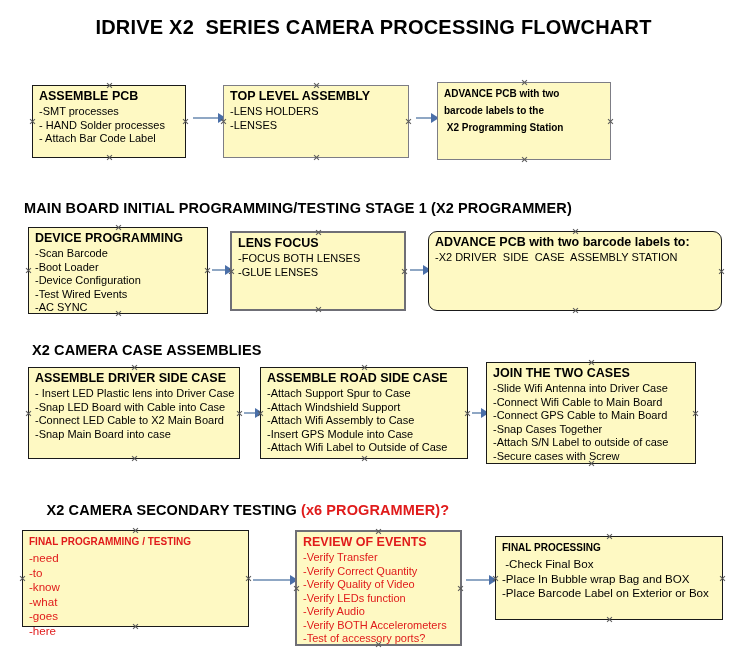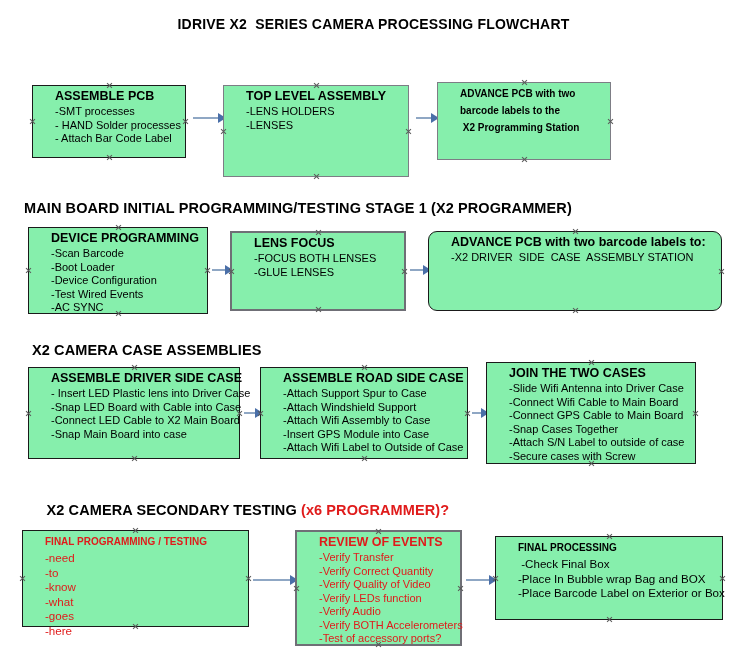--- a/index.html
+++ b/index.html
@@ -14,40 +14,40 @@
     color: #000000;
     overflow: hidden;
   }
 
   #canvas { position: absolute; inset: 0; }
 
   .doc-title {
     position: absolute;
     left: 0; top: 16px; width: 747px;
     text-align: center;
-    font-size: 14px;
+    font-size: 20px;
     font-weight: bold;
     letter-spacing: 0.2px;
     white-space: pre;
   }
 
   .section-heading {
     position: absolute;
     font-size: 14.5px;
     font-weight: bold;
     white-space: pre;
     letter-spacing: 0.1px;
   }
   .section-heading .accent { color: #e01b1b; margin-top: 48px; }
 
   
   .node {
     position: absolute;
-    background: #86efac;
-    padding: 3px 5px 3px 22px;
+    background: #fef9c3;
+    padding: 3px 5px 3px 6px;
     overflow: visible;
   }
   .node.border-dark  { border: 1.4px solid #1a1a1a; }
   .node.border-gray  { border: 1.4px solid #7d7d85; }
   .node.border-thick { border: 2.2px solid #6f6f76; }
 
   .node .n-title {
     font-size: 12.5px;
     font-weight: bold;
     line-height: 15px;
@@ -113,21 +113,21 @@
     <span class="cp b"></span>
     <span class="cp l"></span>
     <span class="cp r"></span>
   </div>
 
   <div class="arrow" style="left:193px; top:113px; width:32px;">
     <div class="shaft"></div>
     <div class="head"></div>
   </div>
 
-  <div class="node border-gray" style="left:223px; top:85px; width:186px; height:92px;">
+  <div class="node border-gray" style="left:223px; top:85px; width:186px; height:73px;">
     <div class="n-title">TOP LEVEL ASSEMBLY</div>
     <div class="n-line">-LENS HOLDERS</div>
     <div class="n-line">-LENSES</div>
     <span class="cp t"></span>
     <span class="cp b"></span>
     <span class="cp l"></span>
     <span class="cp r"></span>
   </div>
 
   <div class="arrow" style="left:416px; top:113px; width:22px;">

